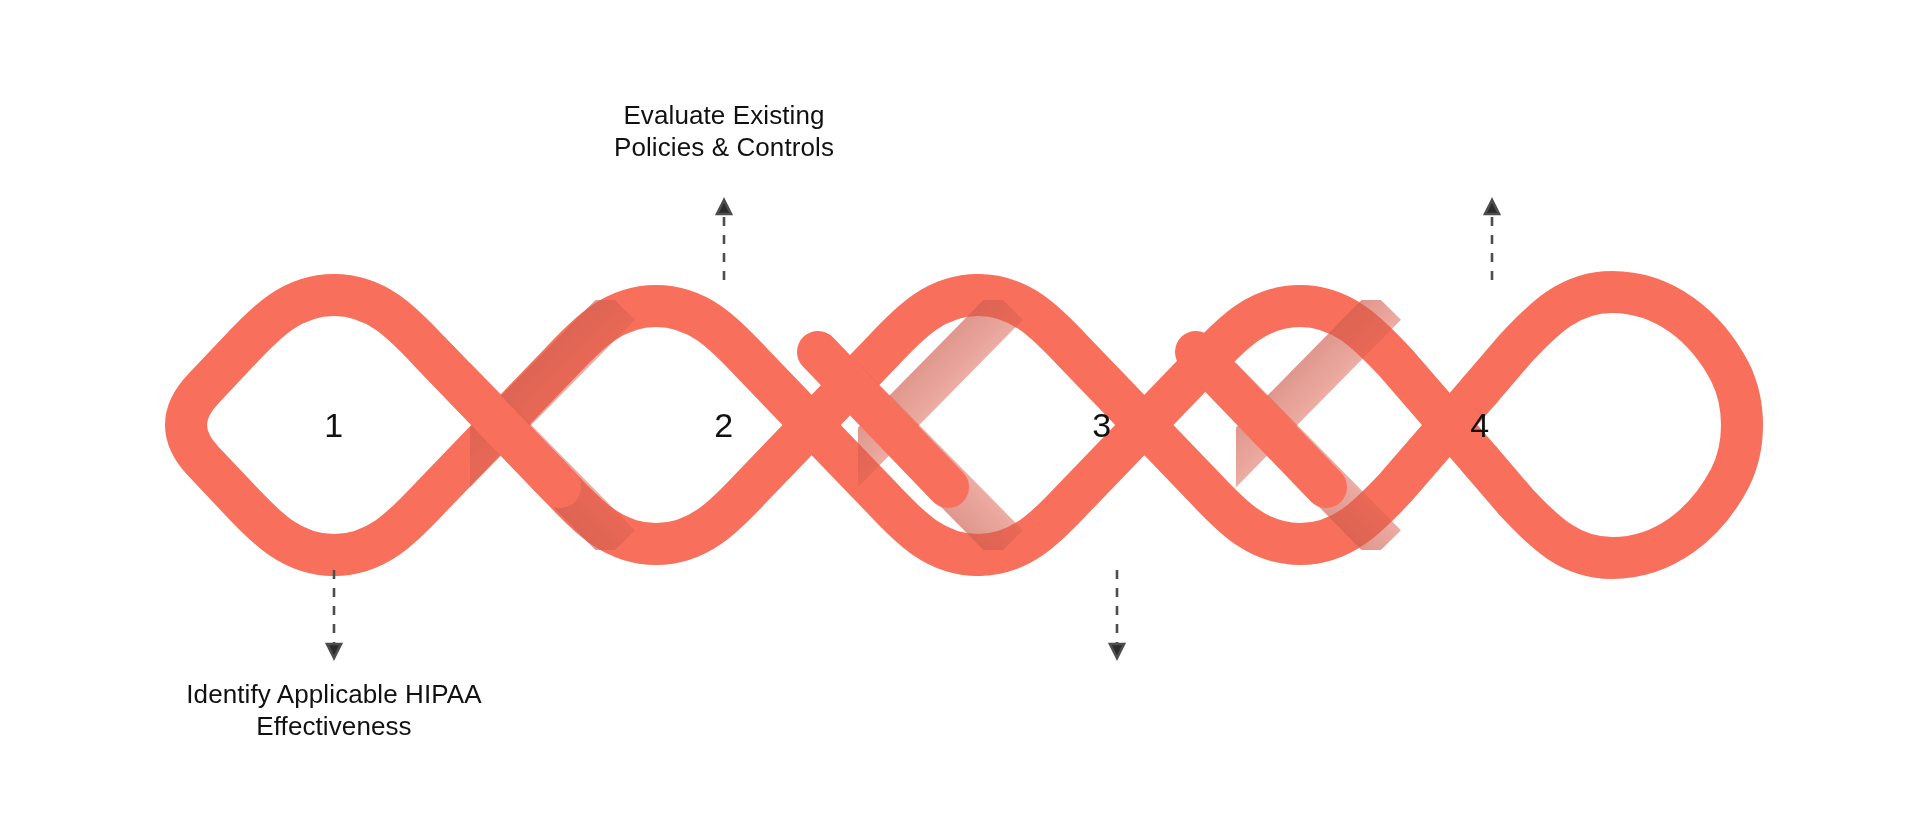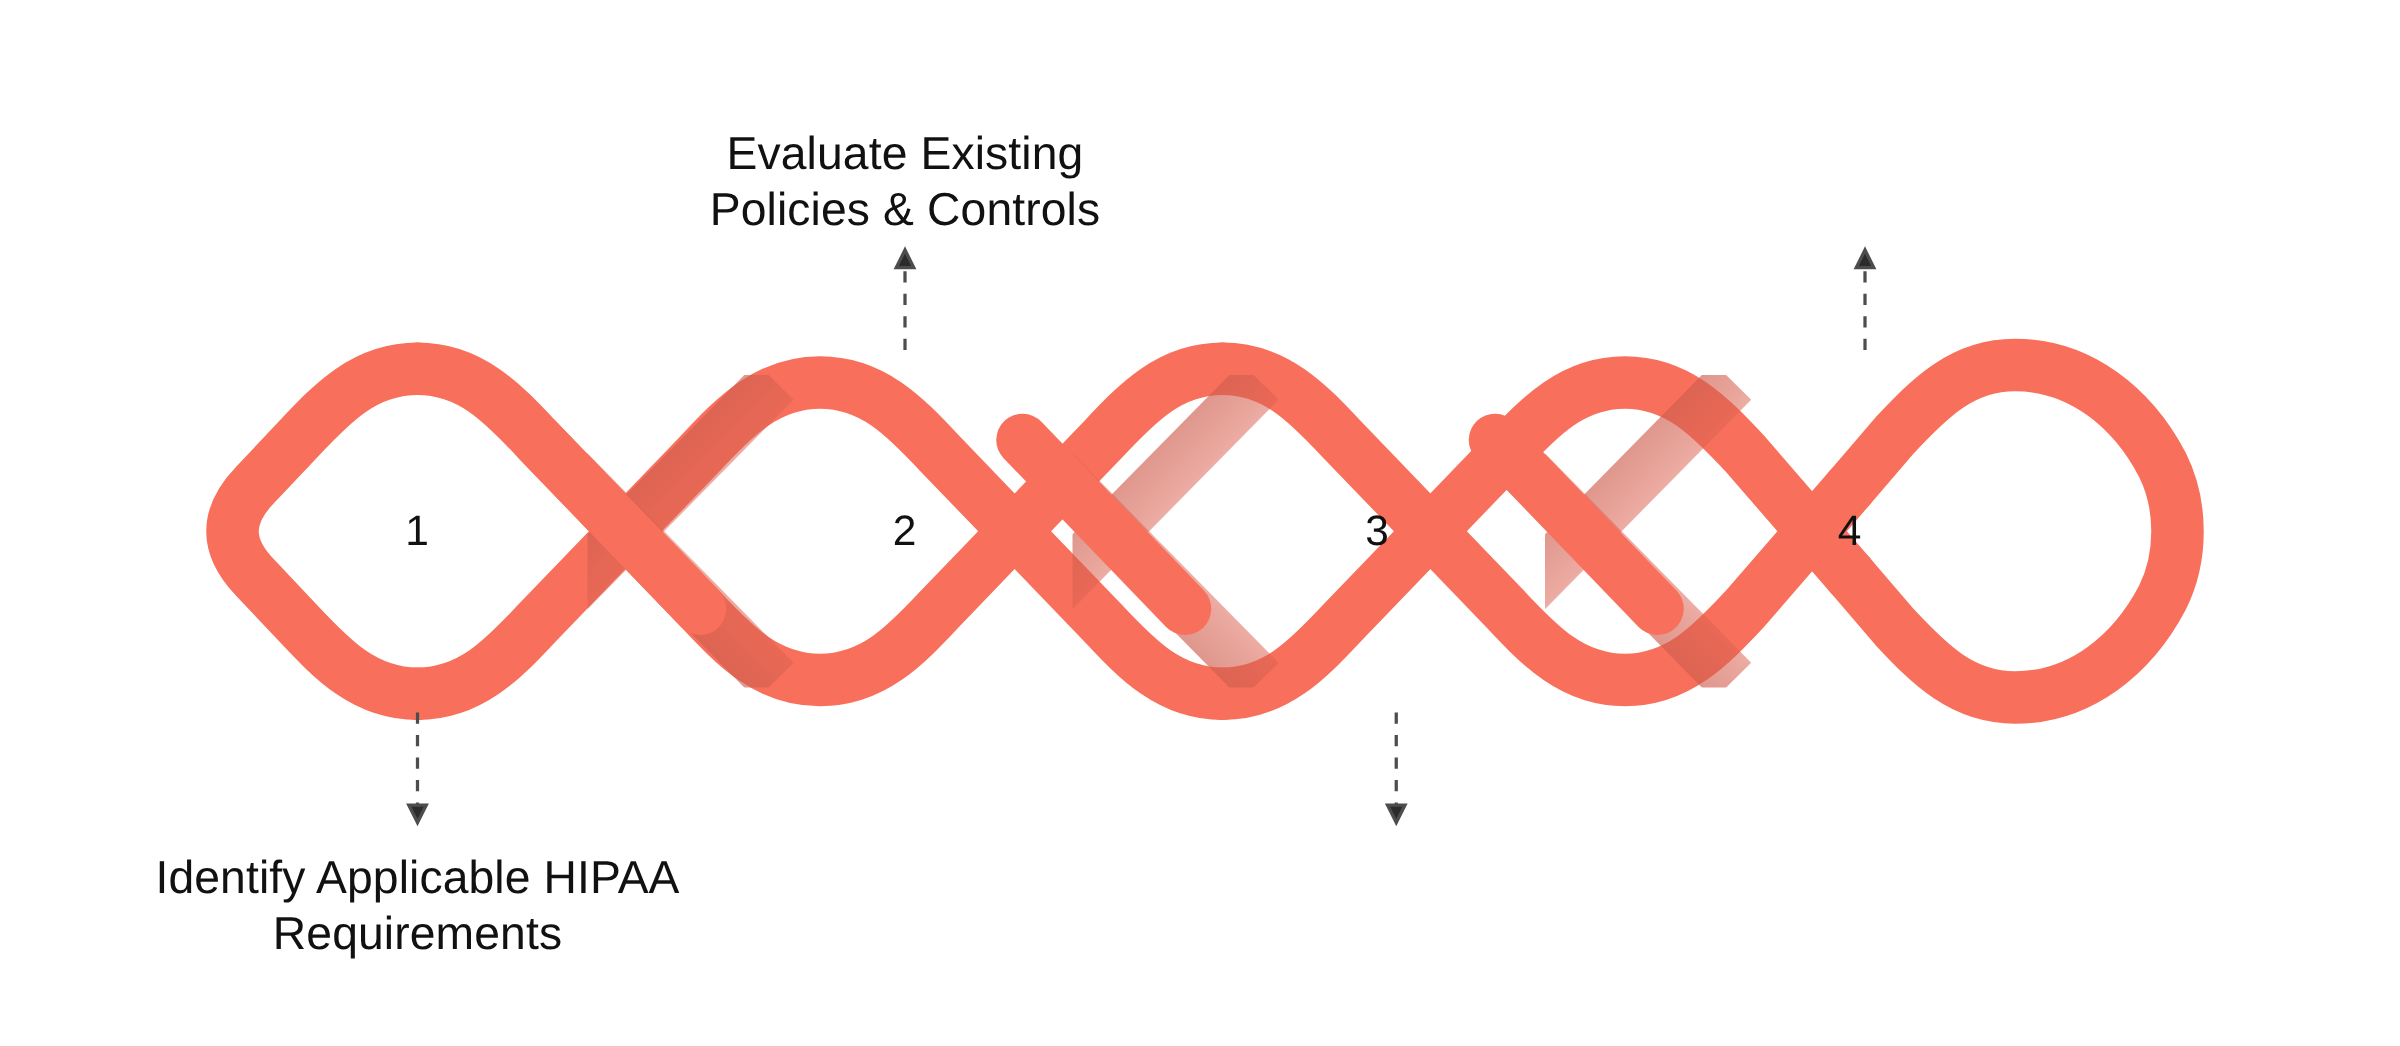--- a/index.html
+++ b/index.html
@@ -46,21 +46,21 @@
     letter-spacing: 0.5px;
     line-height: 1;
     white-space: nowrap;
   }
 
   
   .step-label {
     position: absolute;
     transform: translateX(-50%);
     font-family: "Liberation Sans", "DejaVu Sans", sans-serif;
-    font-size: 37px;
+    font-size: 26px;
     font-weight: 400;
     color: #111111;
     line-height: 1.22;
     text-align: center;
     white-space: pre-line;
     letter-spacing: 0.1px;
   }
   .step-label.below {
     
   }
@@ -183,20 +183,20 @@
       <polygon points="1492,200 1485,214 1499,214"></polygon>
     </g>
   </svg>
 
   <div class="step-number" style="left:334px; top:425px;">1</div>
   <div class="step-number" style="left:724px; top:425px;">2</div>
   <div class="step-number" style="left:1102px; top:425px;">3</div>
   <div class="step-number" style="left:1480px; top:425px;">4</div>
 
   <div class="step-label below" style="left:334px; top:679px;">Identify Applicable HIPAA
-Requirements</div>
+Effectiveness</div>
 
   <div class="step-label above" style="left:724px; top:100px;">Evaluate Existing
 Policies &amp; Controls</div>
 
 
 
 </div>
 
 </body></html>

